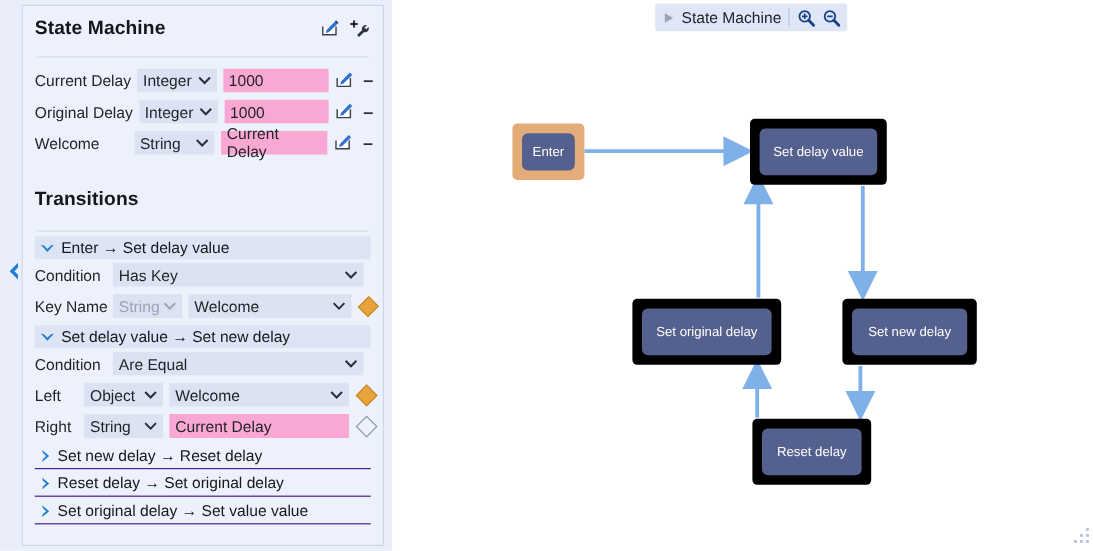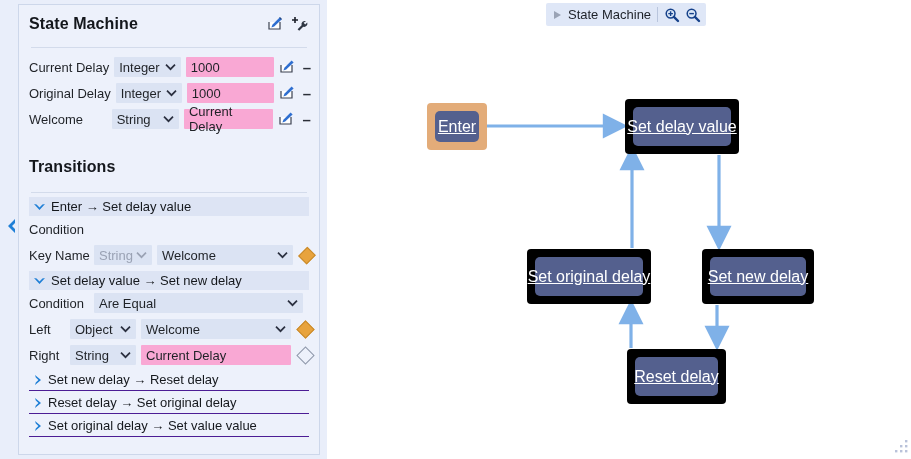--- a/index.html
+++ b/index.html
@@ -202,30 +202,29 @@
     align-items: center;
     justify-content: center;
     cursor: pointer;
     box-sizing: border-box;
   }
   .node.start { background: #e3ac79; }
   .node .inner {
     background: #54608e;
     border-radius: 5px;
     color: #ffffff;
-    font-size: 16px;
+    font-size: 11px;
     display: flex;
     align-items: center;
     justify-content: center;
     width: calc(100% - 16px);
     height: calc(100% - 16px);
     white-space: nowrap;
     padding: 0 6px;
     box-sizing: border-box;
-    text-decoration: underline;
   }
 
   #edges { position: absolute; left: 0; top: 0; width: 584px; height: 459px; pointer-events: none; }
   #resize-grip { position: absolute; right: 2px; bottom: 2px; pointer-events: none; }
 </style>
 </head>
 <body>
 
 <div id="left-panel">
 
@@ -311,20 +310,23 @@
         <div class="trans-head">
           <span class="chev-blue">
             <svg width="13" height="10" viewBox="0 0 13 10">
               <path d="M1 2 L6.5 8 L12 2 L9.4 2.6 L6.5 5.4 L3.6 2.6 Z" fill="#1f7fd6"></path>
             </svg>
           </span>
           <span>Enter → Set delay value</span>
         </div>
         <div class="frow">
           <span class="flabel" style="width:60px;">Condition</span>
+          <span class="sel" style="width:209px;">Has Key<span class="chev"><svg width="11" height="8" viewBox="0 0 11 8">
+                <path d="M1 1.6 L5.5 6.2 L10 1.6" fill="none" stroke="#2b3040" stroke-width="1.7"></path>
+              </svg></span></span>
         </div>
         <div class="frow">
           <span class="flabel" style="width:60px;">Key Name</span>
           <span class="sel disabled" style="width:62px;">String<span class="chev"><svg width="11" height="8" viewBox="0 0 11 8">
                 <path d="M1 1.6 L5.5 6.2 L10 1.6" fill="none" stroke="#9aa2b4" stroke-width="1.7"></path>
               </svg></span></span>
           <span class="sel" style="width:150px;">Welcome<span class="chev"><svg width="11" height="8" viewBox="0 0 11 8">
                 <path d="M1 1.6 L5.5 6.2 L10 1.6" fill="none" stroke="#2b3040" stroke-width="1.7"></path>
               </svg></span></span>
           <span class="diamond filled"></span>

